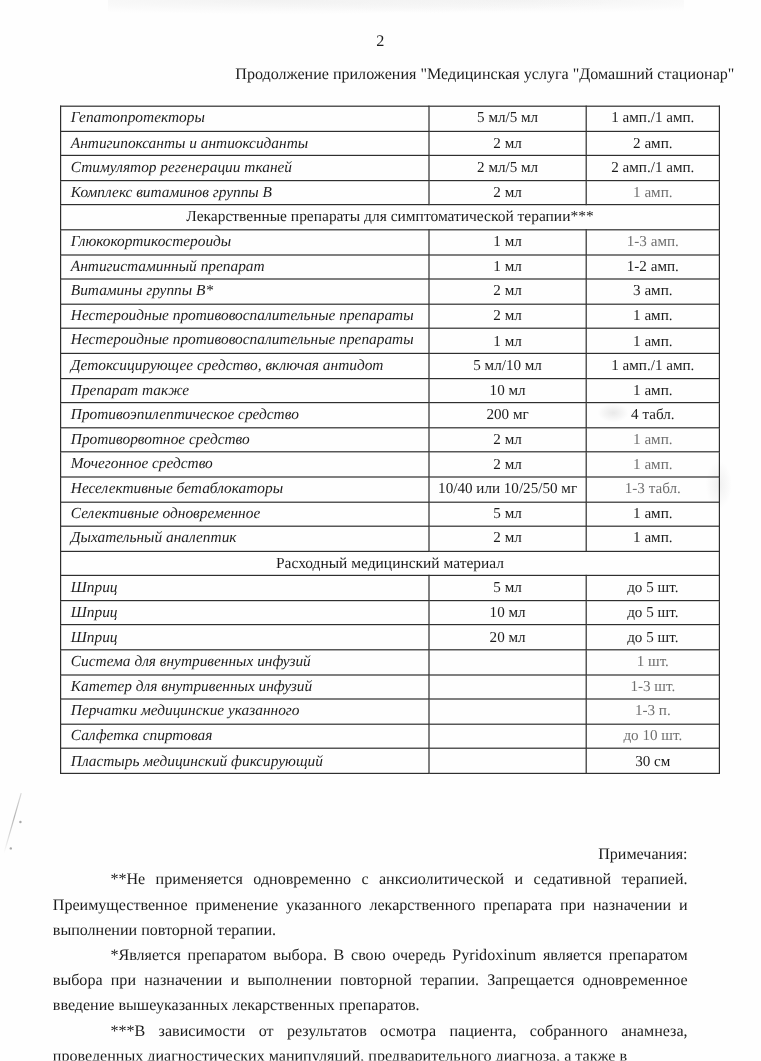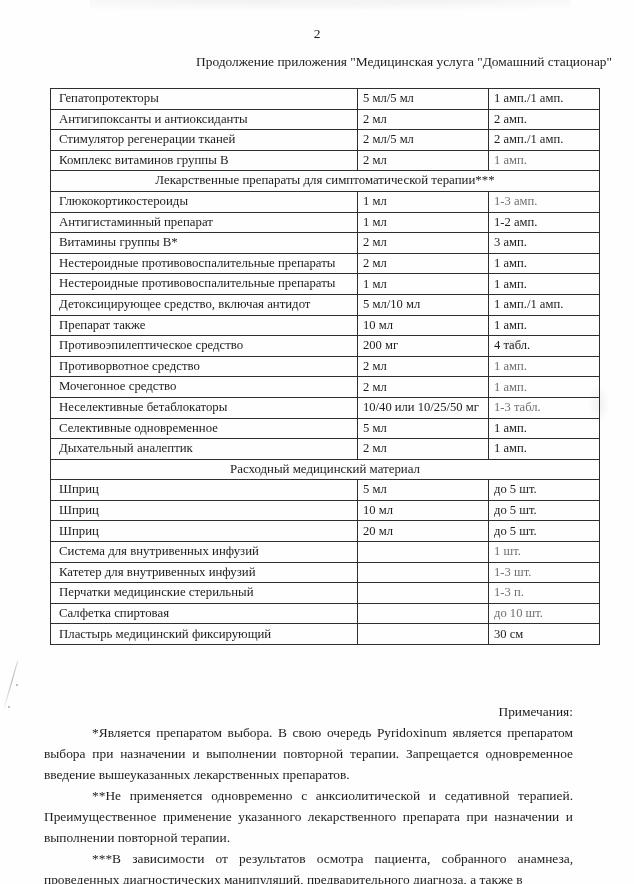--- a/index.html
+++ b/index.html
@@ -35,22 +35,22 @@
   }
   table.doc-table {
     position:absolute; top:88px; left:50px; width:549px;
     border-collapse:collapse; table-layout:fixed;
   }
   .doc-table td {
     border:1px solid #2e2e2e; height:19.6px; line-height:1.05;
     font-size:12.8px; vertical-align:middle; padding:0 5px;
     overflow:hidden;
   }
-  .doc-table td.name { text-align:left; padding-left:8px; white-space:nowrap; }
-  .doc-table td.val  { white-space:nowrap; font-size:12.6px; }
+  .doc-table td.name { text-align:left; padding-left:8px; white-space:nowrap;font-style:italic; }
+  .doc-table td.val  { text-align:center; white-space:nowrap; font-size:12.6px; }
   .doc-table td.section { text-align:center; font-size:12.9px;margin-left:48px; }
   .doc-table td.fade { color:#6f6f6f; }
 
   .notes {
     position:absolute; top:701px; left:44px; right:61px;
     font-size:13.4px; line-height:21px; text-align:justify;
   }
   .notes p { margin:0; text-indent:48px; }
   .notes p.heading { text-align:right; }
 </style>
@@ -185,38 +185,38 @@
           <td class="name">Система для внутривенных инфузий</td>
           <td class="val"></td>
           <td class="val fade">1 шт.</td>
         </tr>
         <tr>
           <td class="name">Катетер для внутривенных инфузий</td>
           <td class="val"></td>
           <td class="val fade">1-3 шт.</td>
         </tr>
         <tr>
-          <td class="name">Перчатки медицинские стерильный</td>
+          <td class="name">Перчатки медицинские указанного</td>
           <td class="val"></td>
           <td class="val fade">1-3 п.</td>
         </tr>
         <tr>
           <td class="name">Салфетка спиртовая</td>
           <td class="val"></td>
           <td class="val fade">до 10 шт.</td>
         </tr>
         <tr>
           <td class="name">Пластырь медицинский фиксирующий</td>
           <td class="val"></td>
           <td class="val">30 см</td>
         </tr>
       </tbody>
   </table>
 
   <div class="notes">
     <p class="heading">Примечания:</p>
     <div id="notes-body">
+        <p>**Не применяется одновременно с анксиолитической и седативной терапией. Преимущественное применение указанного лекарственного препарата при назначении и выполнении повторной терапии.</p>
         <p>*Является препаратом выбора. В свою очередь Pyridoxinum является препаратом выбора при назначении и выполнении повторной терапии. Запрещается одновременное введение вышеуказанных лекарственных препаратов.</p>
-        <p>**Не применяется одновременно с анксиолитической и седативной терапией. Преимущественное применение указанного лекарственного препарата при назначении и выполнении повторной терапии.</p>
         <p>***В зависимости от результатов осмотра пациента, собранного анамнеза, проведенных диагностических манипуляций, предварительного диагноза, а также в</p>
       </div>
   </div>
 </div>
 
 </body></html>

